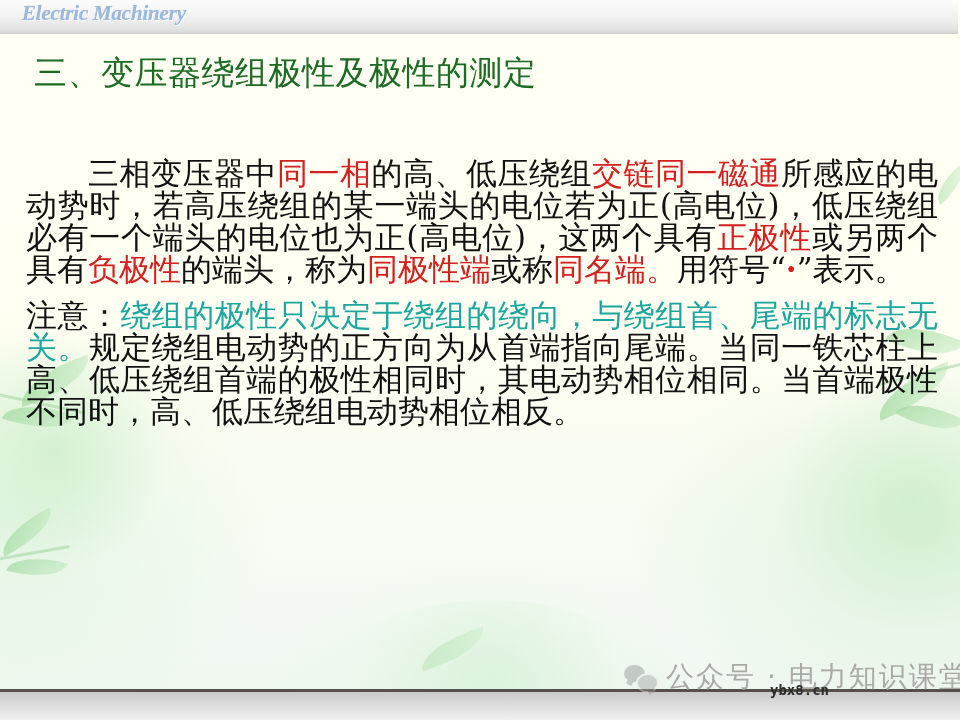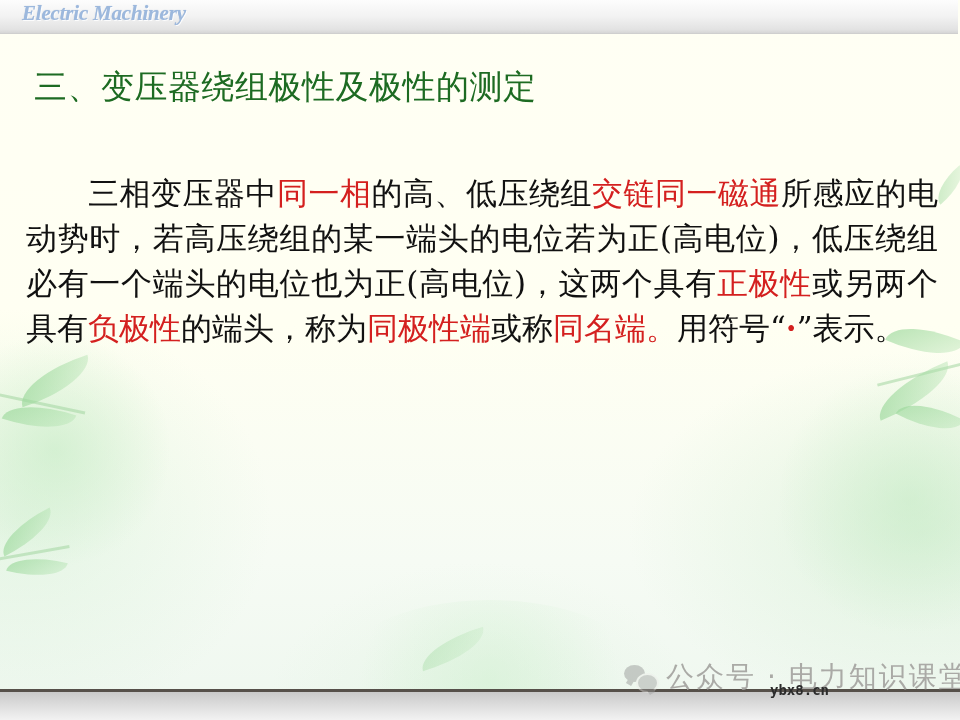--- a/index.html
+++ b/index.html
@@ -62,21 +62,21 @@
     font-style: italic;
     letter-spacing: -0.2px;
     color: #9cb8dd;
     text-shadow: 1px 1px 0 rgba(255,255,255,0.85), 0 0 1px rgba(120,150,190,0.6);
     white-space: nowrap;
   }
 
   
   #content {
     position: absolute;
-    left: 0; top: 43px;
+    left: 0; top: 29px;
     width: 833px;
     height: 650px;
     text-decoration: underline;
   }
 
   .hd1 {
     position: absolute;
     left: 34px; top: 22px;
     font-size: 33px;
     color: #1d6b22;
@@ -93,21 +93,21 @@
     white-space: nowrap;
     font-family: "DejaVu Serif", "Liberation Serif", serif;
   }
 
   #body-text {
     position: absolute;
     left: 26px;
     top: 128px;
     width: 912px;
     font-size: 31px;
-    line-height: 45px;
+    line-height: 32px;
     color: #111111;
     text-align: justify;
     text-justify: inter-character;
     font-family: "DejaVu Serif", "Liberation Serif", serif;
   }
   #body-text p { margin: 0; }
   #para-1 { text-indent: 62px; }
   #para-2 { margin-top: 14px !important; }
 
   .red { color: #d4201f; }
@@ -220,20 +220,21 @@
     <div id="header-title">Electric Machinery</div>
   </div>
 
   <div id="content">
 
     <div class="hd1">三、变压器绕组极性及极性的测定</div>
 
 
     <div id="body-text">
       <p id="para-1"><span>三相变压器中</span><span class="red">同一相</span><span>的高、低压绕组</span><span class="red">交链同一磁通</span><span>所感应的电动势时，若高压绕组的某一端头的电位若为正(高电位)，低压绕组必有一个端头的电位也为正(高电位)，这两个具有</span><span class="red">正极性</span><span>或另两个具有</span><span class="red">负极性</span><span>的端头，称为</span><span class="red">同极性端</span><span>或称</span><span class="red">同名端。</span><span>用符号“</span><span class="dotmark">·</span><span>”表示。</span></p>
+      <p id="para-2"><span>注意：</span><span class="teal">绕组的极性只决定于绕组的绕向，与绕组首、尾端的标志无关。</span><span>规定绕组电动势的正方向为从首端指向尾端。当同一铁芯柱上高、低压绕组首端的极性相同时，其电动势相位相同。当首端极性不同时，高、低压绕组电动势相位相反。</span></p>
     </div>
   </div>
 
   <div id="footer-rule"></div>
   <div id="footer-band"></div>
 
   <div id="watermark">
     <div id="wechat-icon">
       <span class="bub-a"></span>
       <span class="bub-b"></span>

